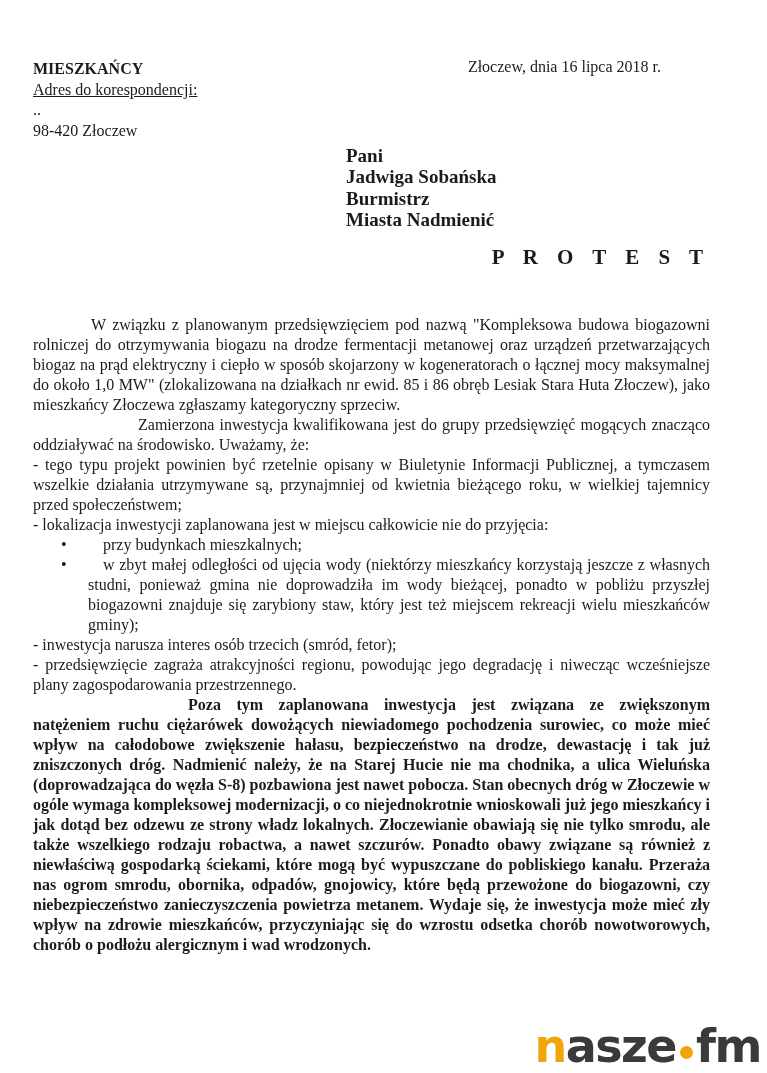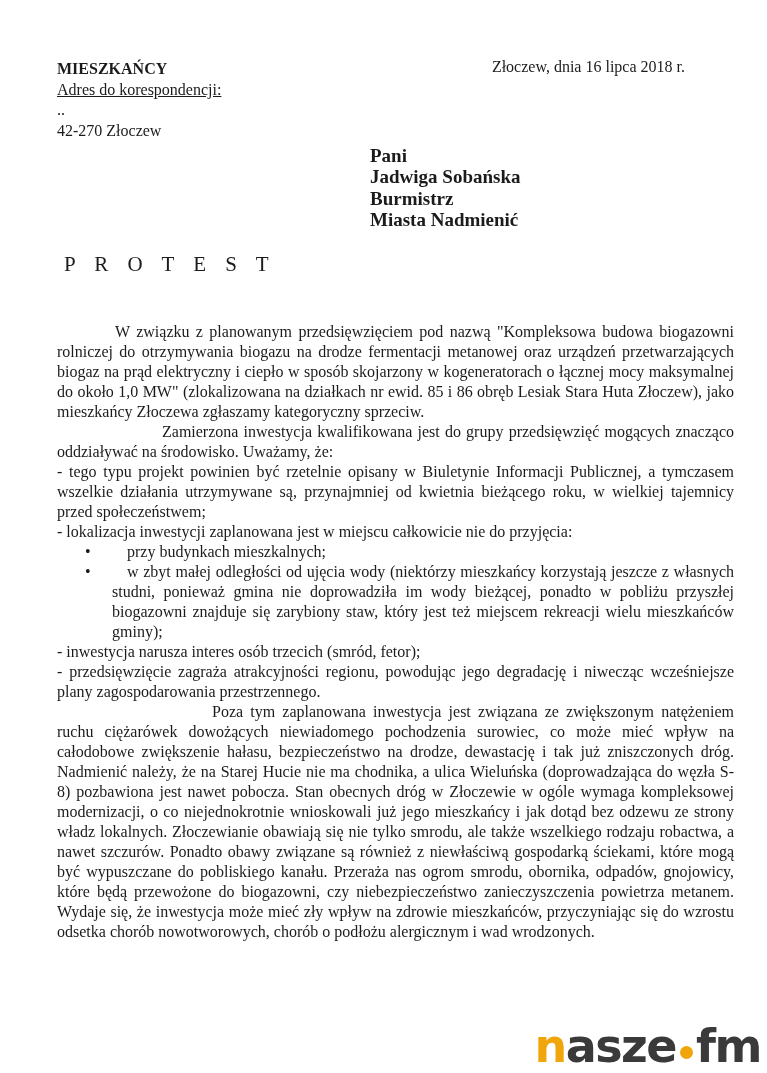--- a/index.html
+++ b/index.html
@@ -7,21 +7,21 @@
     width: 767px;
     height: 1073px;
     background: #ffffff;
     position: relative;
     overflow: hidden;
     font-family: "Liberation Serif", serif;
     color: #1b1b1b;
   }
   .page {
     position: absolute;
-    left: 57px;
+    left: 33px;
     top: 58px;
     width: 677px;
   }
   .header-row {
     display: flex;
     justify-content: space-between;
     align-items: flex-start;
   }
   .sender { font-size: 16px; line-height: 21px; }
   .sender .bold { font-weight: bold; }
@@ -33,37 +33,37 @@
     white-space: nowrap;
   }
   .recipient {
     margin-left: 313px;
     margin-top: 4px;
     font-weight: bold;
     font-size: 19px;
     line-height: 21.3px;
   }
   .title {
-    margin-top: 22px;
-    text-align: left;
-    font-weight: normal;
+    margin-top: 15px;
+    text-align: right;
+    font-weight: bold;
     font-size: 21px;
     letter-spacing: 7px;
     text-indent: 7px;
   }
   .body-text {
     margin-top: 45px;
     font-size: 16px;
     line-height: 20px;
     text-align: justify;
   }
   .body-text p { margin: 0; }
   .indent-1 { text-indent: 58px; }
   .indent-2 { text-indent: 105px; }
-  .indent-3 { text-indent: 155px; }
+  .indent-3 { text-indent: 155px; font-weight: bold; }
   ul.bullets {
     list-style: none;
     margin: 0;
     padding: 0;
   }
   ul.bullets li {
     position: relative;
     padding-left: 55px;
     text-indent: 15px;
     text-align: justify;
@@ -97,21 +97,21 @@
 </head>
 <body>
 
 <div class="page">
 
   <div class="header-row">
     <div class="sender">
       <div class="bold">MIESZKAŃCY</div>
       <div class="underline">Adres do korespondencji:</div>
       <div class="dots">..</div>
-      <div>42-270 Złoczew</div>
+      <div>98-420 Złoczew</div>
     </div>
     <div class="date">Złoczew, dnia 16 lipca 2018 r.</div>
   </div>
 
   <div class="recipient">
     <div>Pani</div>
     <div>Jadwiga Sobańska</div>
     <div>Burmistrz</div>
     <div>Miasta Nadmienić</div>
   </div>

